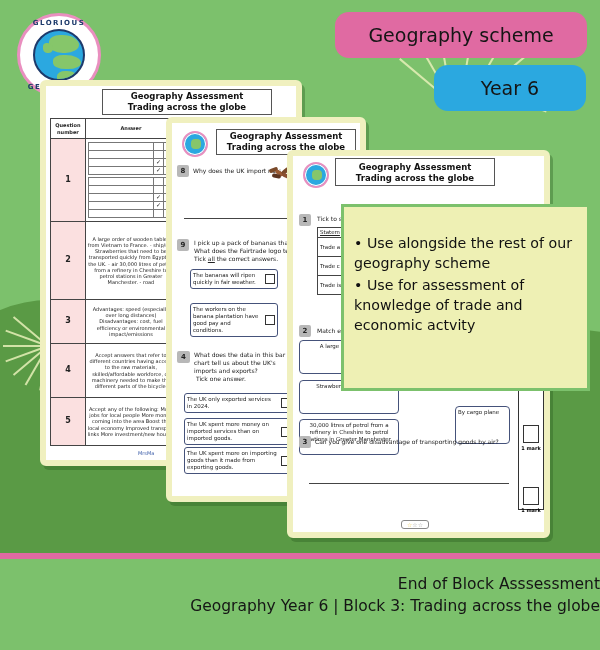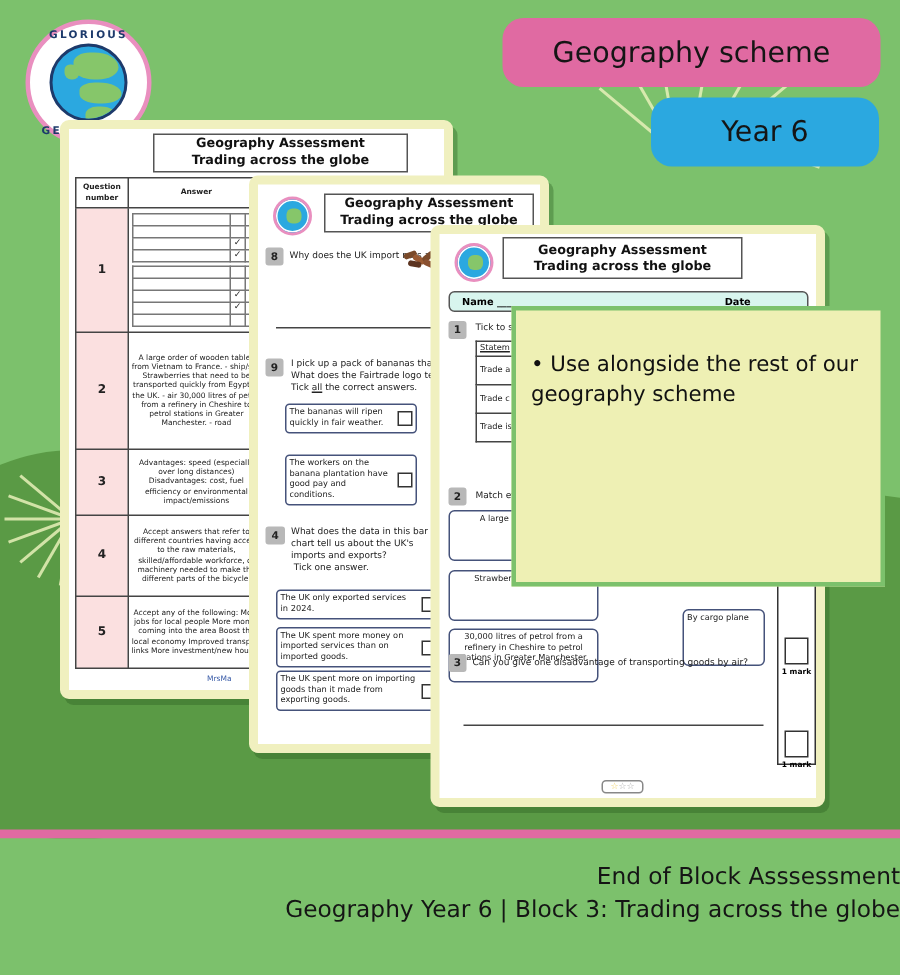--- a/index.html
+++ b/index.html
@@ -261,24 +261,20 @@
       <span>The UK spent more on importing goods than it made from exporting goods.</span>
       <span class="tb"></span>
     </div>
   </div>
 
   <div class="sheet sheet3">
     <div class="mini-logo" style="left:10px;top:6px;"></div>
     <div class="hdr-box" style="left:42px;top:2px;width:160px;height:28px;padding-top:3px;">
       <div>Geography Assessment</div>
       <div>Trading across the globe</div>
-    </div>
-    <div class="name-bar">
-      <span>Name ___________</span>
-      <span class="dt">Date______</span>
     </div>
 
     <div class="qnum" style="left:6px;top:58px;">1</div>
     <div class="qtext" style="left:24px;top:59px;">Tick to s</div>
     <table class="st-table">
       <tbody>
           <tr>
             <td>Statem</td>
           </tr>
       <tr>
@@ -311,20 +307,21 @@
     <div class="qtext" style="left:22px;top:282px;white-space:nowrap;">Can you give one disadvantage of transporting goods by air?</div>
     <div class="ans-line" style="left:16px;top:327px;width:200px;"></div>
 
     <div class="stars" style="left:108px;top:364px;">
       <span>☆</span><span class="e">☆☆</span>
     </div>
   </div>
 
   <div class="info-box">
     <p>•  Use alongside the rest of our geography scheme</p>
+    <p>• Use for assessment of knowledge of trade and economic actvity</p>
   </div>
 
   <div class="pink-stripe"></div>
   <div class="footer">
     <div>End of Block Asssessment</div>
     <div>Geography Year 6 | Block 3: Trading across the globe</div>
   </div>
 </div>
 
 </body></html>

